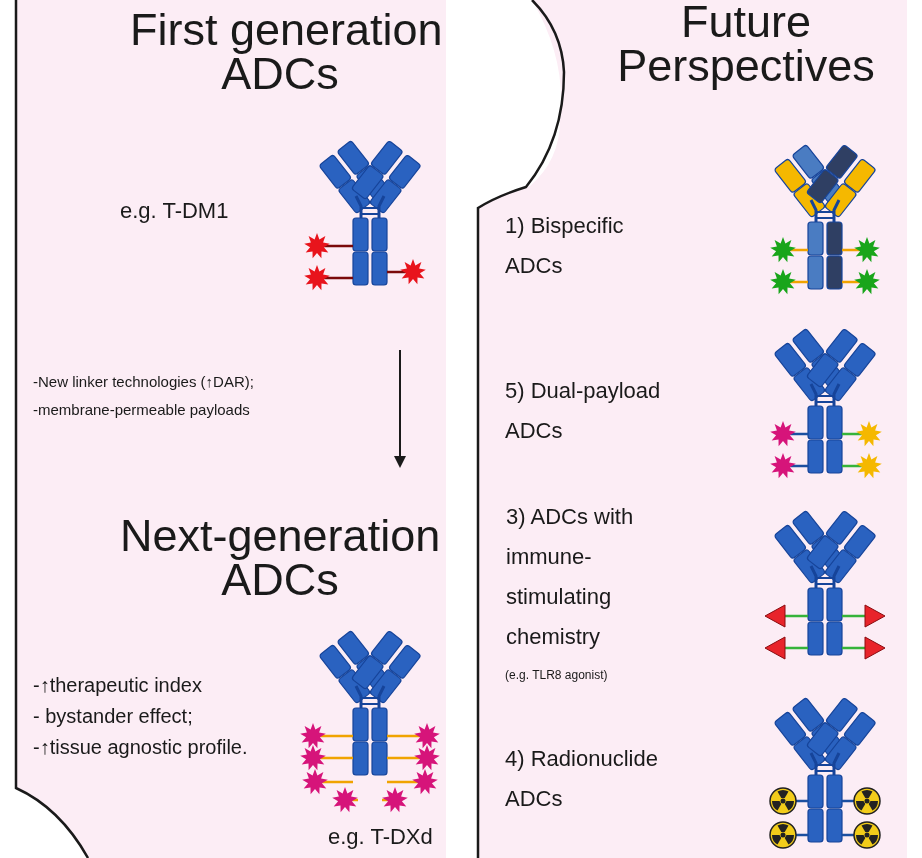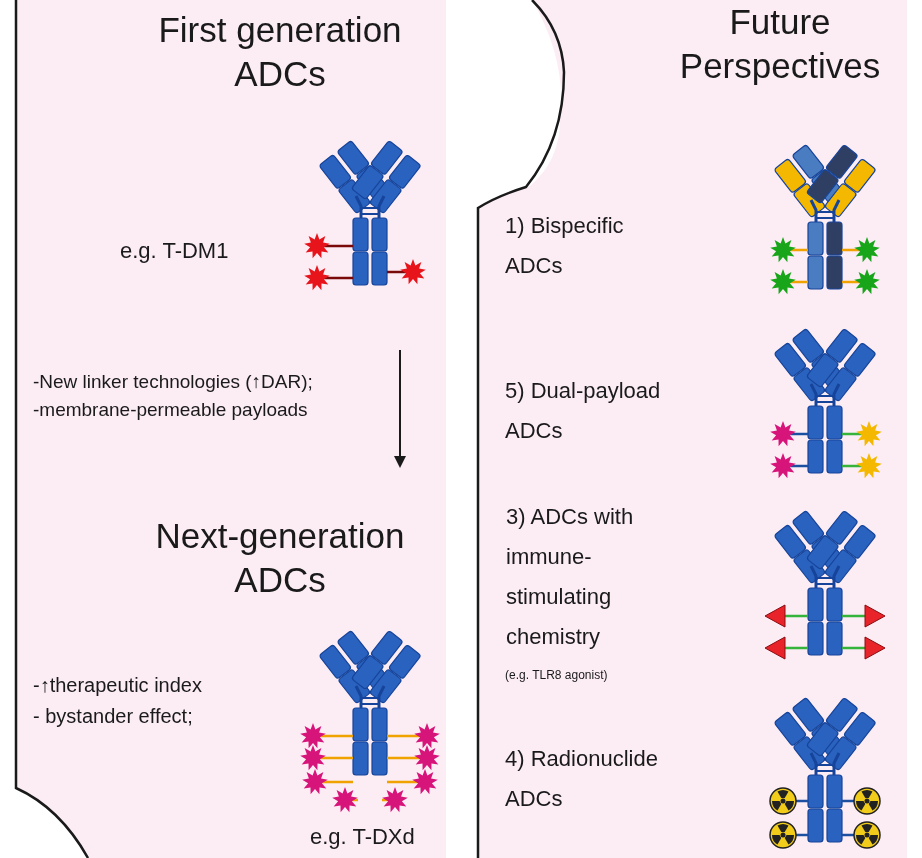--- a/index.html
+++ b/index.html
@@ -1,61 +1,62 @@
 <!DOCTYPE html>
 <html><head>
 <meta charset="utf-8">
 <style>
   html, body { margin:0; padding:0; background:#ffffff; }
   body { width:922px; height:858px; position:relative; overflow:hidden; font-family:"Liberation Sans", sans-serif; color:#1a1a1a; }
   #bg { position:absolute; left:0; top:0; }
   .txt { position:absolute; white-space:nowrap; }
-  .h1 { font-size:35px; line-height:44px; text-align:center; }
+  .h1 { font-size:45px; line-height:44px; text-align:center; }
   .lab { font-size:22px; line-height:40px; }
-  .small { font-size:19px; line-height:28px; }
+  .small { font-size:15px; line-height:28px; }
   .eg { font-size:22px; }
   .note { font-size:12px; }
   svg.ab { position:absolute; overflow:visible; }
 </style>
 </head>
 <body>
 
 <svg id="bg" width="922" height="858">
   <path class="lp" d="M16,0 L446,0 L446,858 L88,858 Q60,808 16,788 Z" stroke-width="2.5" fill="#fcedf5" stroke="none"></path>
   <path class="lb" d="M16,0 L16,788 Q60,808 88,858" fill="none" stroke-width="2.5" stroke="#1a1a1a"></path>
   <path class="rp" d="M532,0 L907,0 L907,858 L478,858 L478,208 Q500,192 530,186 Q560,160 560,120 Q567,60 532,0 Z" fill="#fcedf5"></path>
   <path class="rb" d="M478,858 L478,208 Q497,196 526,187 Q564,140 564,72 Q562,30 532,0" fill="none" stroke-width="2.5" stroke="#1a1a1a"></path>
 </svg>
 
 <div class="txt h1" style="left:130px;top:8px;width:300px;">
   <div>First generation</div>
   <div>ADCs</div>
 </div>
-<div class="txt eg" style="left:120px;top:198px;margin-top:40px;">e.g. T-DM1</div>
+<div class="txt eg" style="left:120px;top:198px;">e.g. T-DM1</div>
 
 <div class="txt small" style="left:33px;top:368px;">
   <div>-New linker technologies (↑DAR);</div>
   <div>-membrane-permeable payloads</div>
 </div>
 <svg class="ab" style="left:390px;top:348px;" width="20" height="122">
   <line x1="10" y1="2" x2="10" y2="112" stroke="#1a1a1a" stroke-width="2"></line>
   <polygon points="4,108 16,108 10,120" fill="#1a1a1a"></polygon>
 </svg>
 
 <div class="txt h1" style="left:120px;top:514px;width:320px;">
   <div>Next-generation</div>
   <div>ADCs</div>
 </div>
 <div class="txt small" style="left:33px;top:670px;line-height:31px;font-size:20px;">
   <div>-↑therapeutic index</div>
   <div>- bystander effect;</div>
-</div>
-<div class="txt eg" style="left:310px;top:824px;">e.g. T-DXd</div>
-
-<div class="txt h1" style="left:650px;top:0px;width:260px;">
+  <div>-↑tissue agnostic profile.</div>
+</div>
+<div class="txt eg" style="left:328px;top:824px;">e.g. T-DXd</div>
+
+<div class="txt h1" style="left:616px;top:0px;width:260px;">
   <div>Future</div>
   <div>Perspectives</div>
 </div>
 
 <div class="txt lab" style="left:505px;top:206px;">
   <div>1) Bispecific</div>
   <div>ADCs</div>
 </div>
 <div class="txt lab" style="left:505px;top:371px;">
   <div>5) Dual-payload</div>

